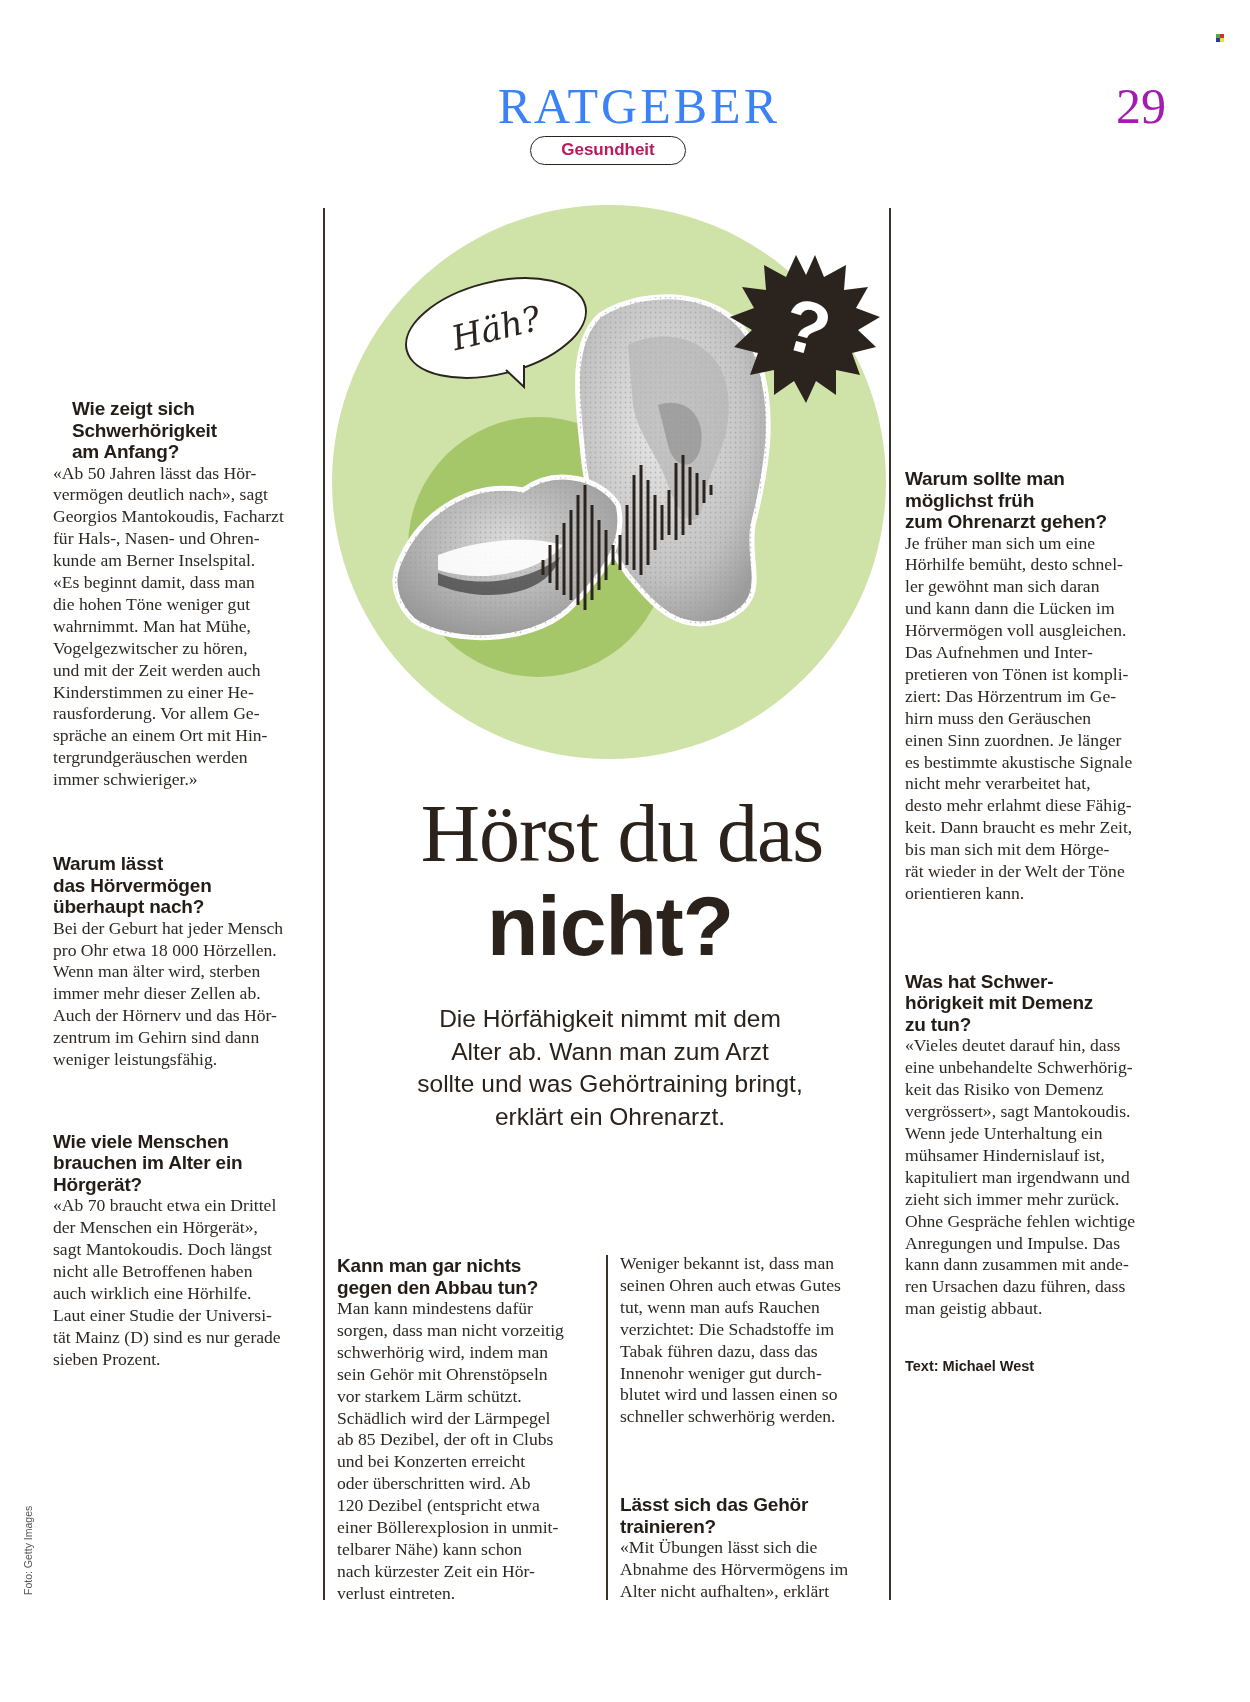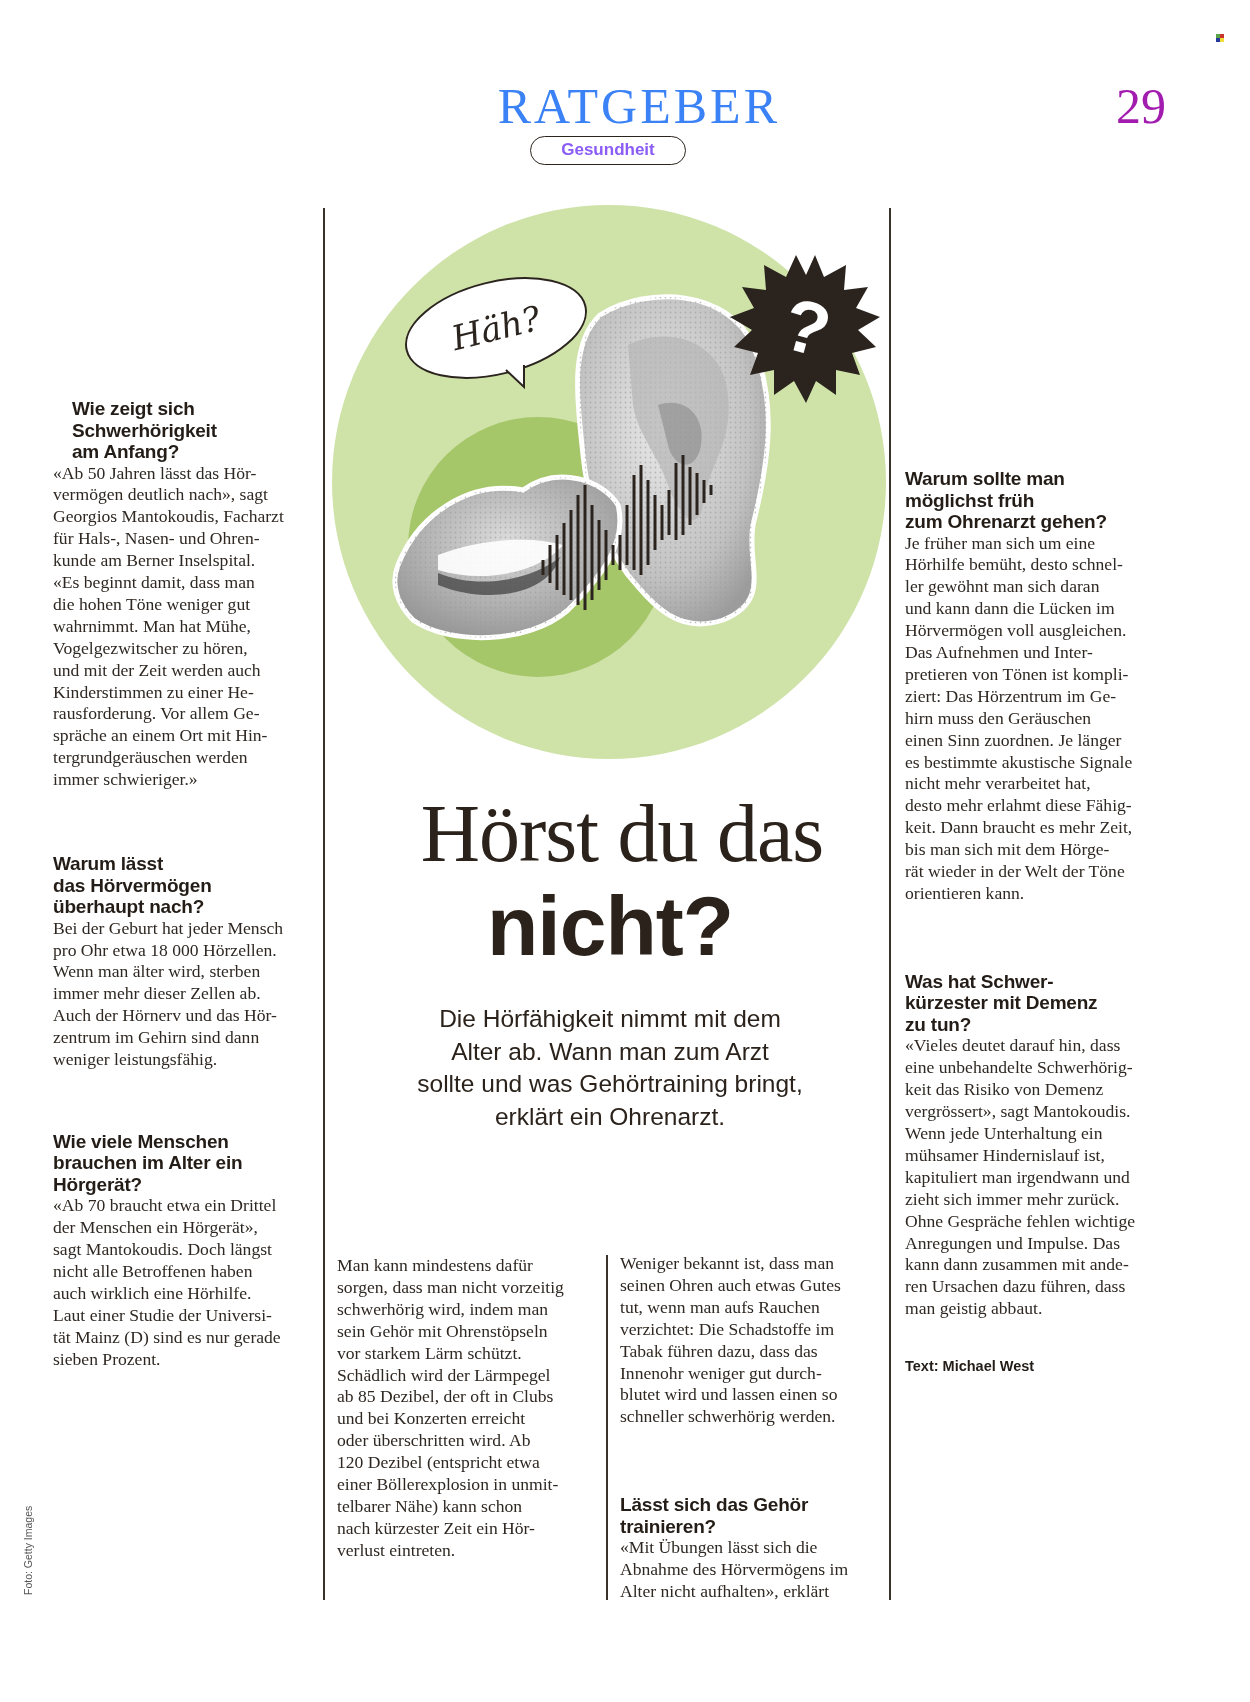--- a/index.html
+++ b/index.html
@@ -8,21 +8,21 @@
 
     .masthead {
       position: absolute; left: 440px; top: 78px; width: 340px; text-align: right;
       font-family: "Liberation Serif", serif; font-size: 50px; letter-spacing: 3px;
       color: #3b82f6; line-height: 56px;
     }
     .section-pill {
       position: absolute; left: 530px; top: 136px; width: 156px; height: 29px;
       border: 1.6px solid #2b241e; border-radius: 15px;
       font-family: "Liberation Sans", sans-serif; font-size: 17px; font-weight: bold;
-      text-align: center; line-height: 26px; color: #8b5cf6;
+      text-align: center; line-height: 26px; color: #be185d;
     }
     .page-number {
       position: absolute; left: 1096px; top: 78px; width: 70px;
       font-family: "Liberation Serif", serif; font-size: 50px; line-height: 56px;
       color: #a21caf; text-align: right;
     }
     .printer-mark {
       position: absolute; left: 1216px; top: 34px; width: 8px; height: 8px;
       display: grid; grid-template-columns: 4px 4px; grid-template-rows: 4px 4px;
     }
@@ -205,20 +205,22 @@
 der Menschen ein Hörgerät»,
 sagt Mantokoudis. Doch längst
 nicht alle Betroffenen haben
 auch wirklich eine Hörhilfe.
 Laut einer Studie der Universi-
 tät Mainz (D) sind es nur gerade
 sieben Prozent.</p>
 </div>
 
 <div class="col" style="left:337px; top:1255px; width:265px;">
+  <h3 style="white-space:pre-line;">Kann man gar nichts
+gegen den Abbau tun?</h3>
   <p>Man kann mindestens dafür
 sorgen, dass man nicht vorzeitig
 schwerhörig wird, indem man
 sein Gehör mit Ohrenstöpseln
 vor starkem Lärm schützt.
 Schädlich wird der Lärmpegel
 ab 85 Dezibel, der oft in Clubs
 und bei Konzerten erreicht
 oder überschritten wird. Ab
 120 Dezibel (entspricht etwa
@@ -262,21 +264,21 @@
 einen Sinn zuordnen. Je länger
 es bestimmte akustische Signale
 nicht mehr verarbeitet hat,
 desto mehr erlahmt diese Fähig-
 keit. Dann braucht es mehr Zeit,
 bis man sich mit dem Hörge-
 rät wieder in der Welt der Töne
 orientieren kann.</p>
   <div class="gap" style="height:66px;"></div>
   <h3 style="white-space:pre-line;">Was hat Schwer-
-kürzester mit Demenz
+hörigkeit mit Demenz
 zu tun?</h3>
   <p>«Vieles deutet darauf hin, dass
 eine unbehandelte Schwerhörig-
 keit das Risiko von Demenz
 vergrössert», sagt Mantokoudis.
 Wenn jede Unterhaltung ein
 mühsamer Hindernislauf ist,
 kapituliert man irgendwann und
 zieht sich immer mehr zurück.
 Ohne Gespräche fehlen wichtige

